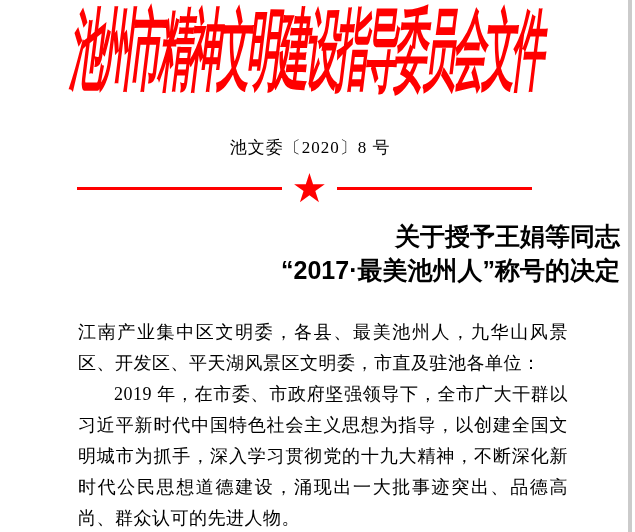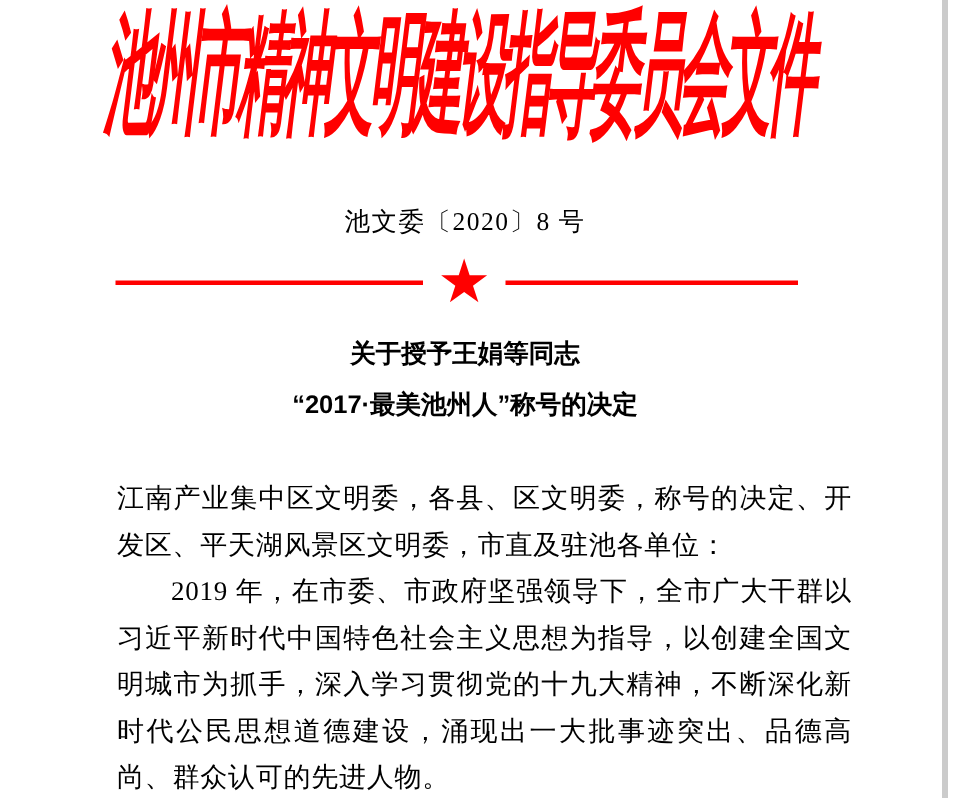--- a/index.html
+++ b/index.html
@@ -69,24 +69,24 @@
     font-size: 40px;
     line-height: 38px;
     color: #ff0000;
   }
   
   .doc-title {
     position: absolute;
     left: 0;
     top: 219px;
     width: 620px;
-    text-align: center;
+    text-align: right;
     font-family: "Liberation Sans", sans-serif;
     font-weight: bold;
-    font-size: 17px;
+    font-size: 25px;
     line-height: 34px;
     color: #000000;
   }
   
   .doc-body {
     position: absolute;
     left: 78px;
     top: 317px;
     width: 490px;
     font-family: "Liberation Serif", serif;
@@ -123,19 +123,19 @@
     <div class="sep-star">★</div>
     <div class="sep-line right"></div>
   </div>
 
   <div class="doc-title">
     <div>关于授予王娟等同志</div>
     <div>“2017·最美池州人”称号的决定</div>
   </div>
 
   <div class="doc-body">
-    <p>江南产业集中区文明委，各县、区文明委，称号的决定、开发区、平天湖风景区文明委，市直及驻池各单位：</p>
+    <p>江南产业集中区文明委，各县、最美池州人，九华山风景区、开发区、平天湖风景区文明委，市直及驻池各单位：</p>
     <p class="indent">2019 年，在市委、市政府坚强领导下，全市广大干群以习近平新时代中国特色社会主义思想为指导，以创建全国文明城市为抓手，深入学习贯彻党的十九大精神，不断深化新时代公民思想道德建设，涌现出一大批事迹突出、品德高尚、群众认可的先进人物。</p>
   </div>
 
   <div class="page-edge"></div>
 
 </div>
 
 </body></html>

